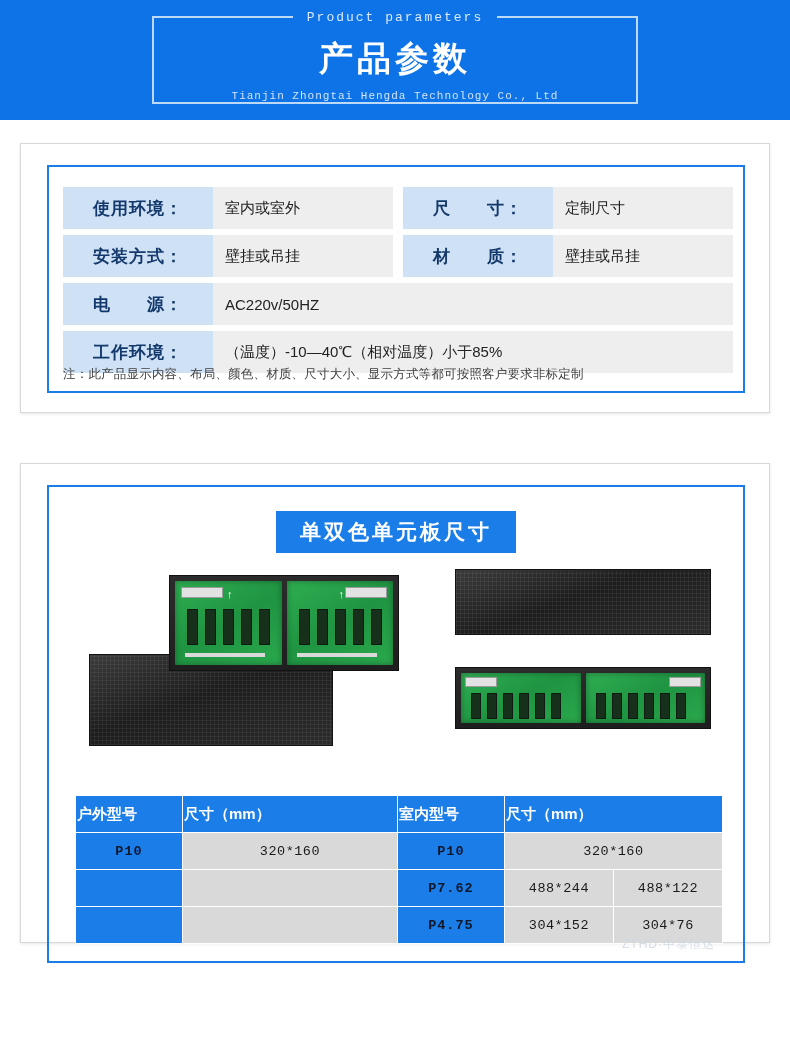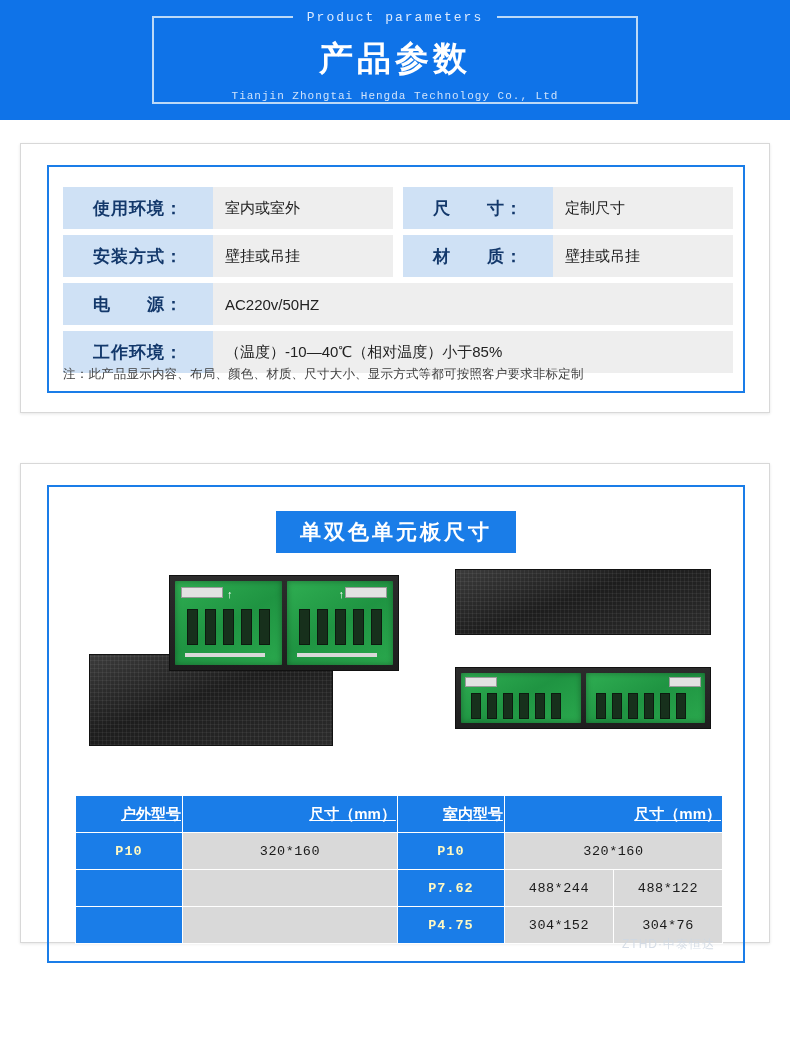--- a/index.html
+++ b/index.html
@@ -242,37 +242,36 @@
     width: 648px;
     border-collapse: collapse;
     font-family: "Liberation Mono", monospace;
     font-size: 13.5px;
   }
   .mod-table th {
     background: #1a7de8;
     color: #ffffff;
     font-weight: bold;
     height: 34px;
-    text-align: right;
+    text-align: left;
     font-family: "Liberation Sans", sans-serif;
     font-size: 15px;
     border: 1px solid #ffffff;
-    text-decoration: underline;
   }
   .mod-table td {
     background: #d9d9d9;
     color: #1a1a1a;
     height: 34px;
     text-align: center;
     border: 1px solid #ffffff;
     letter-spacing: 0.5px;
   }
   .mod-table td.modelcell {
     background: #1a7de8;
-    color: #fef9c3;
+    color: #0f172a;
     font-weight: bold;
     letter-spacing: 1px;
   }
   .mod-table td.blankcell {
     background: #1a7de8;
   }
   .mod-table td.emptycell {
     background: #d9d9d9;
   }
   .mod-table .c-model { width: 104px; }

